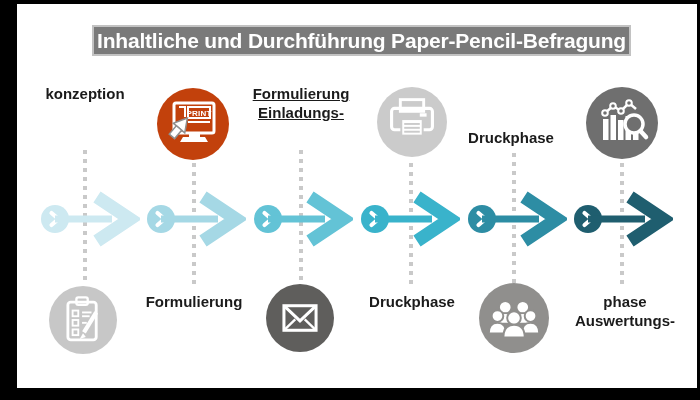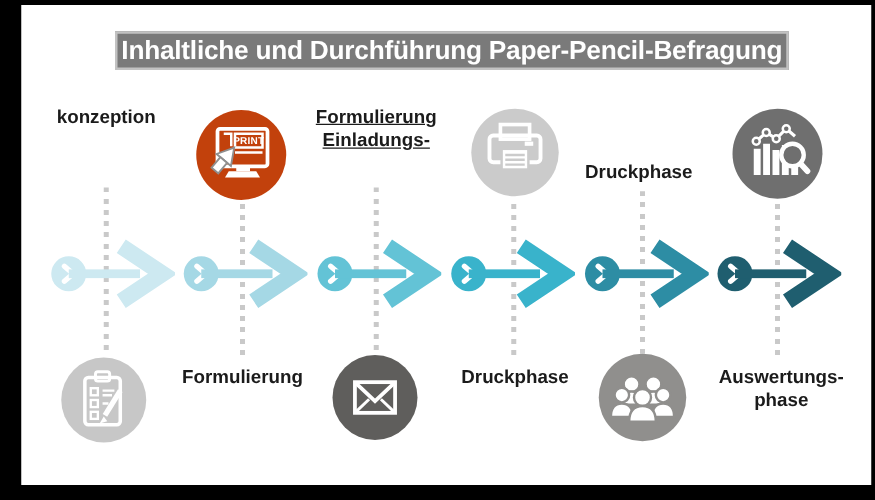--- a/index.html
+++ b/index.html
@@ -142,22 +142,22 @@
   <span>Formulierung</span>
   <span>Einladungs-</span>
 </div>
 <div class="phase-label l4">
   <span>Druckphase</span>
 </div>
 <div class="phase-label l5">
   <span>Druckphase</span>
 </div>
 <div class="phase-label l6">
+  <span>phase</span>
   <span>Auswertungs-</span>
-  <span>phase</span>
 </div>
 
 <div class="icon-circle i1" style="background-color: rgb(199, 199, 199); --pc: #c7c7c7;">
   <svg viewBox="0 0 72 72">
     <rect x="20" y="17" width="30" height="40" rx="3" class="st3"></rect>
     <rect x="29" y="12" width="12" height="8" rx="2" class="st25"></rect>
     <rect x="25" y="26" width="6" height="6" class="st2"></rect>
     <rect x="25" y="36" width="6" height="6" class="st2"></rect>
     <rect x="25" y="46" width="6" height="6" class="st2"></rect>
     <line x1="35" y1="28" x2="45" y2="28" class="st2"></line>

